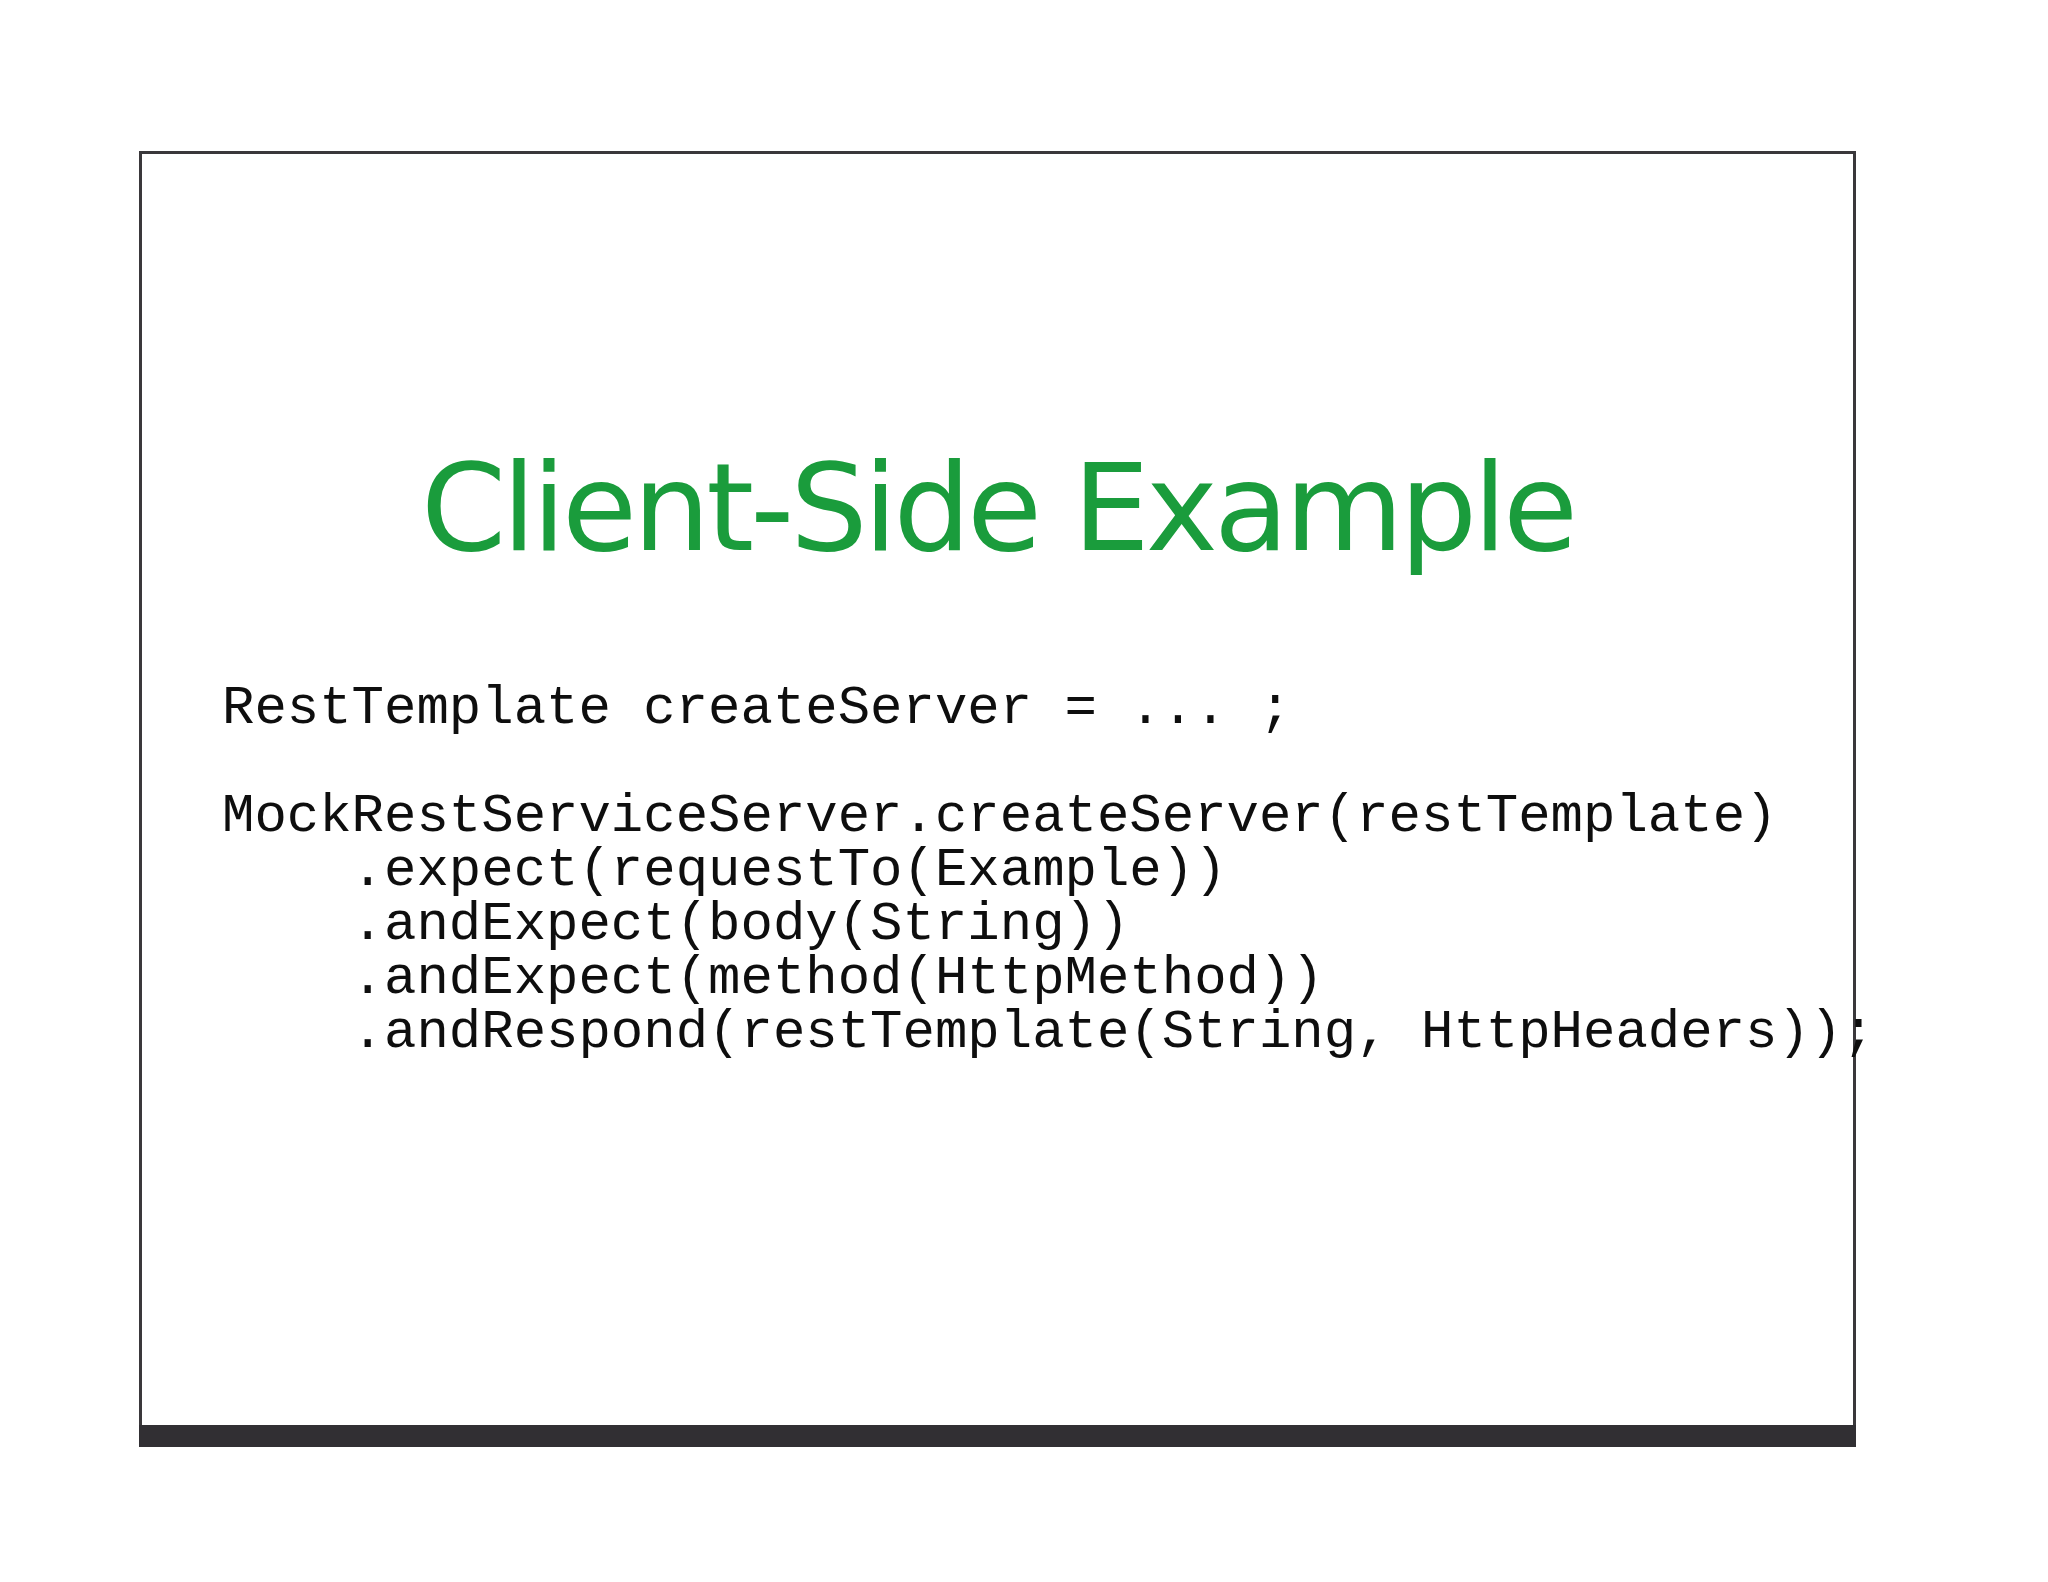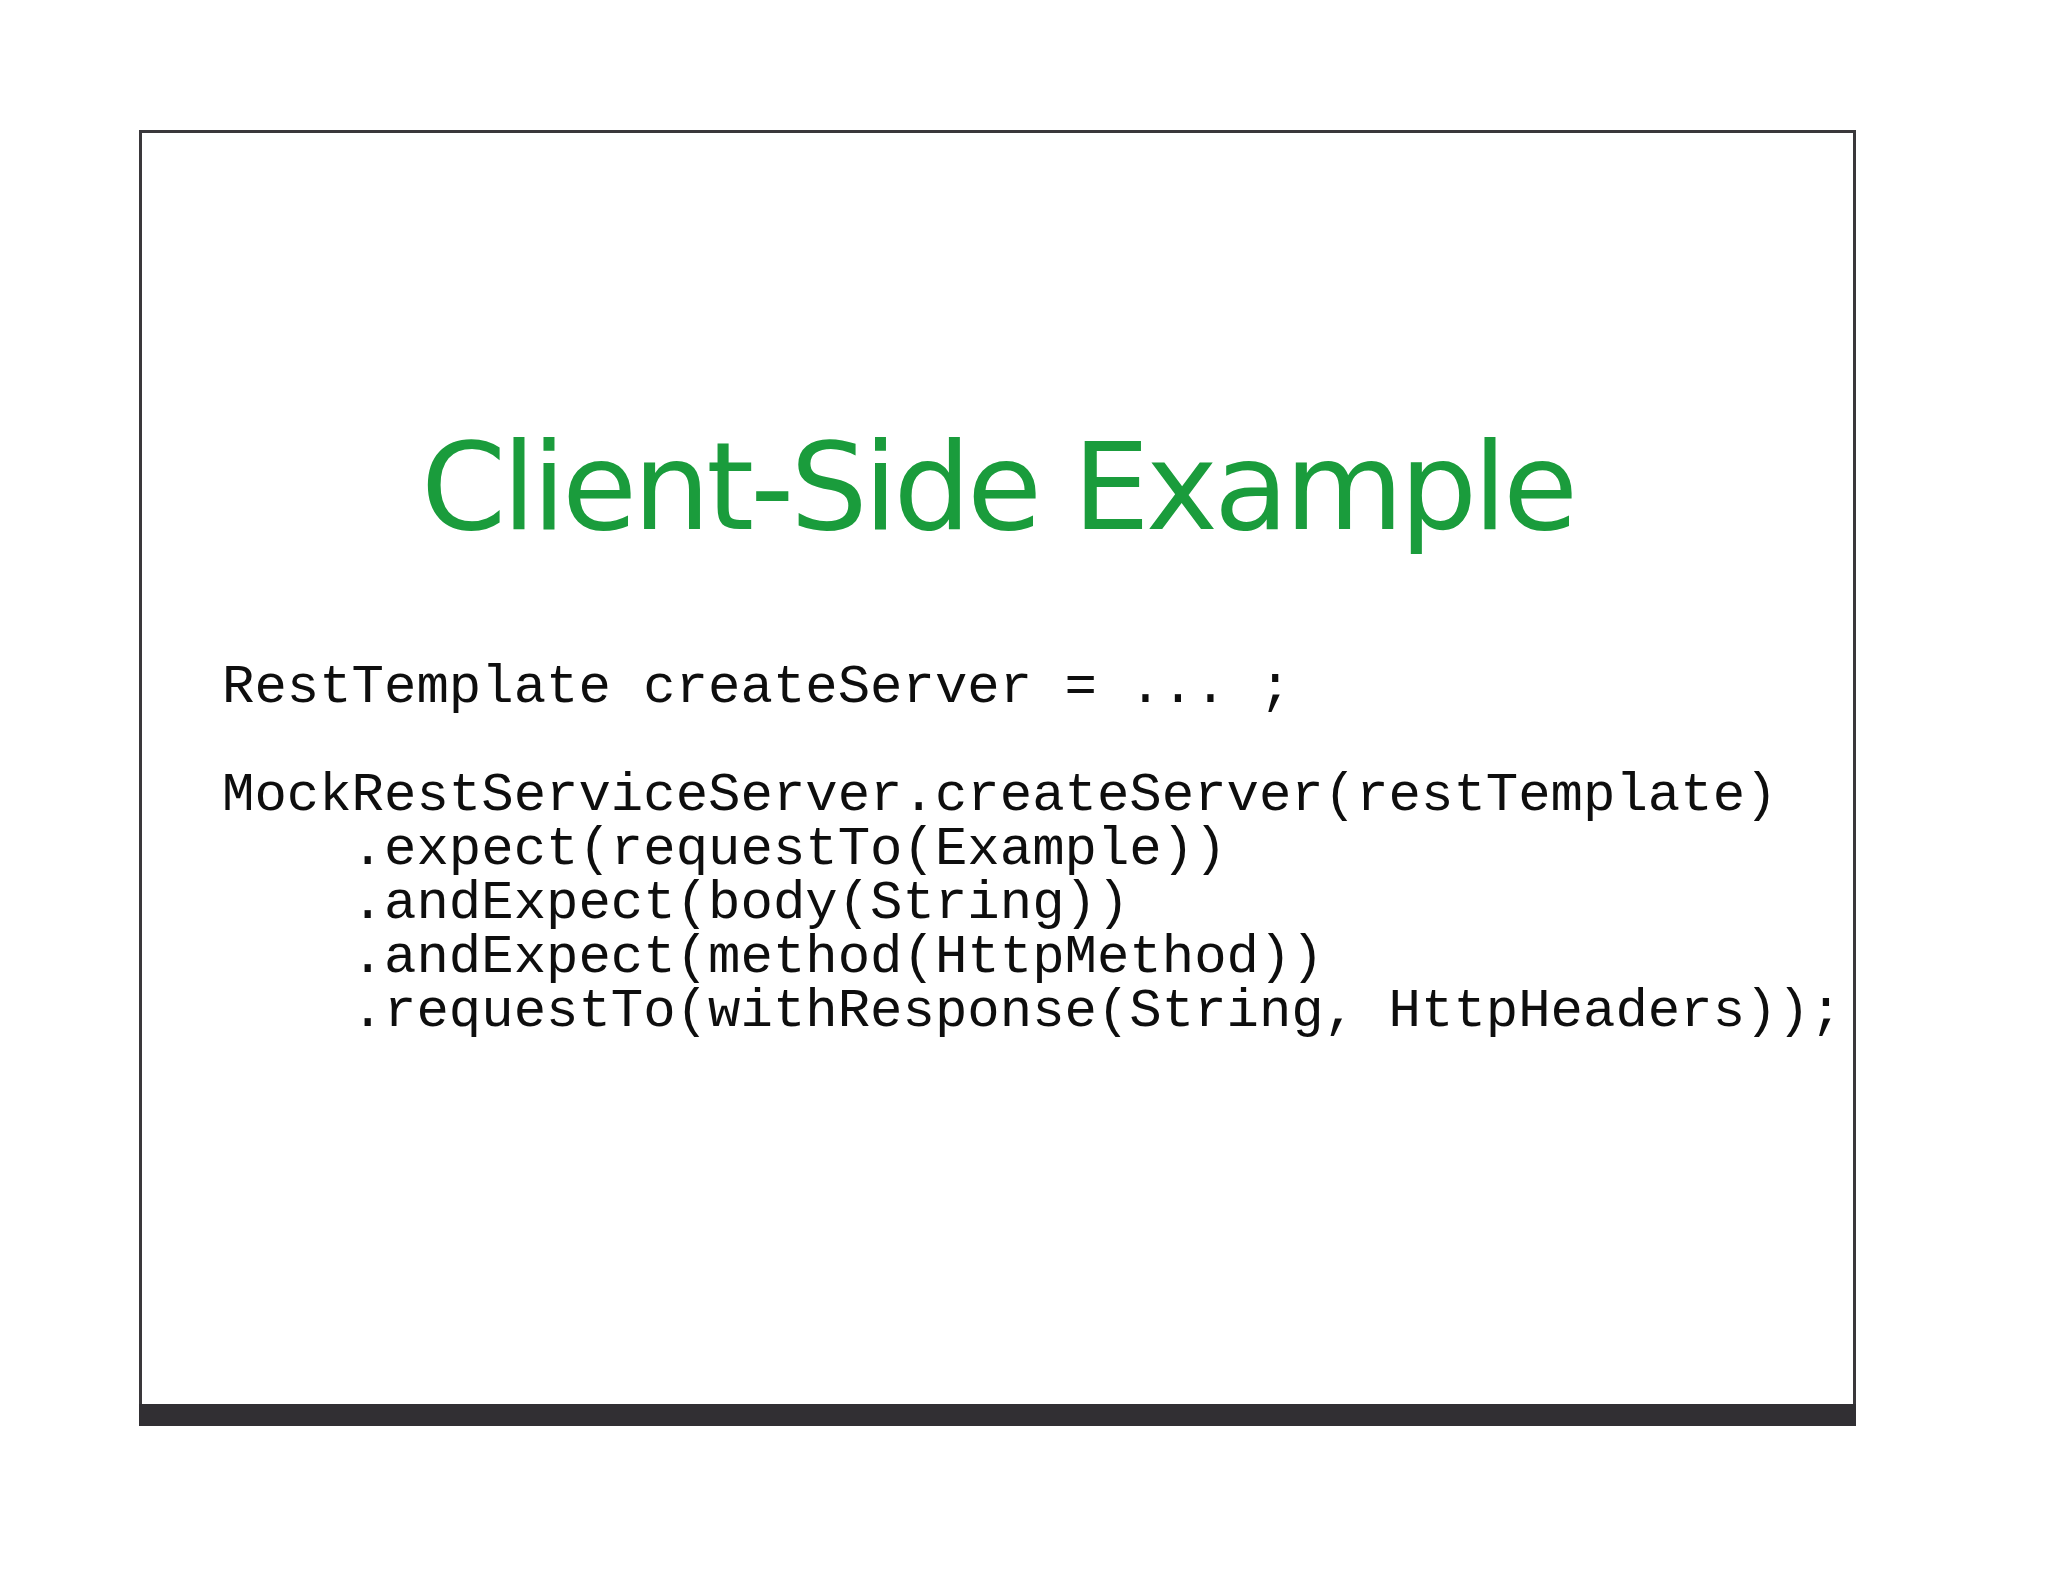--- a/index.html
+++ b/index.html
@@ -14,21 +14,21 @@
     font-family: "Liberation Sans", sans-serif;
   }
   .page {
     position: absolute;
     inset: 0;
     background: #ffffff;
   }
   .slide {
     position: absolute;
     left: 139px;
-    top: 130px;
+    top: 151px;
     width: 1717px;
     height: 1296px;
     box-sizing: border-box;
     border: 3px solid var(--border-color, #3a383b);
     background: #ffffff;
   }
   .slide-title {
     position: absolute;
     left: 0;
     right: 0;
@@ -74,19 +74,19 @@
 
     <h1 class="slide-title">Client-Side Example</h1>
 
     <div class="code-block">
       <div class="code-line">RestTemplate createServer = ... ;</div>
       <div class="code-line"></div>
       <div class="code-line">MockRestServiceServer.createServer(restTemplate)</div>
       <div class="code-line">    .expect(requestTo(Example))</div>
       <div class="code-line">    .andExpect(body(String))</div>
       <div class="code-line">    .andExpect(method(HttpMethod))</div>
-      <div class="code-line">    .requestTo(withResponse(String, HttpHeaders));</div>
+      <div class="code-line">    .andRespond(restTemplate(String, HttpHeaders));</div>
     </div>
 
     <div class="footer-bar"></div>
 
   </div>
 </div>
 
 </body></html>

